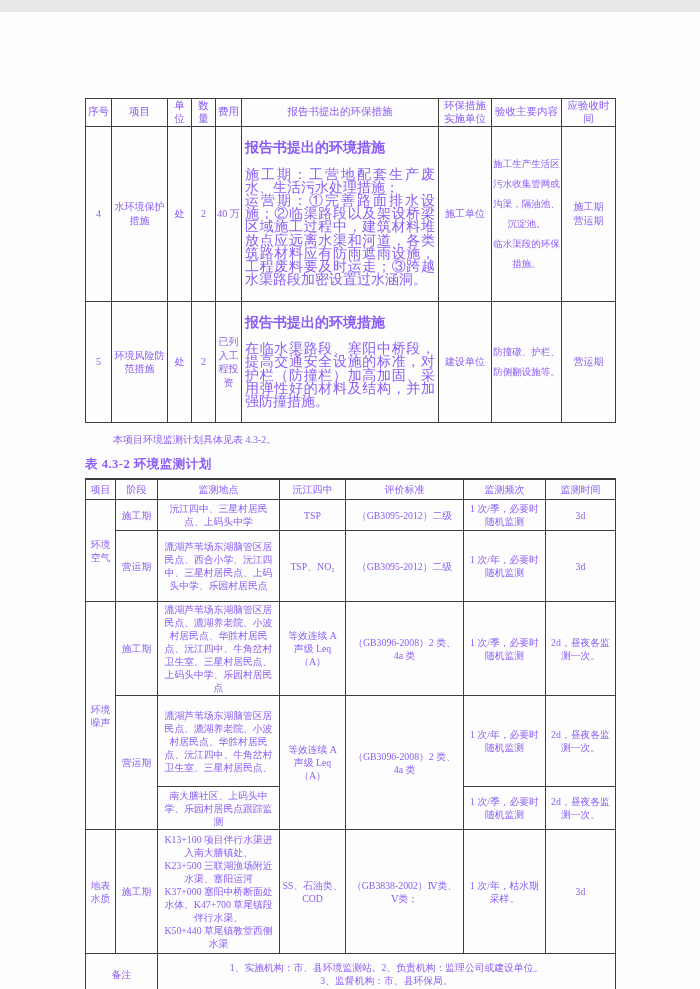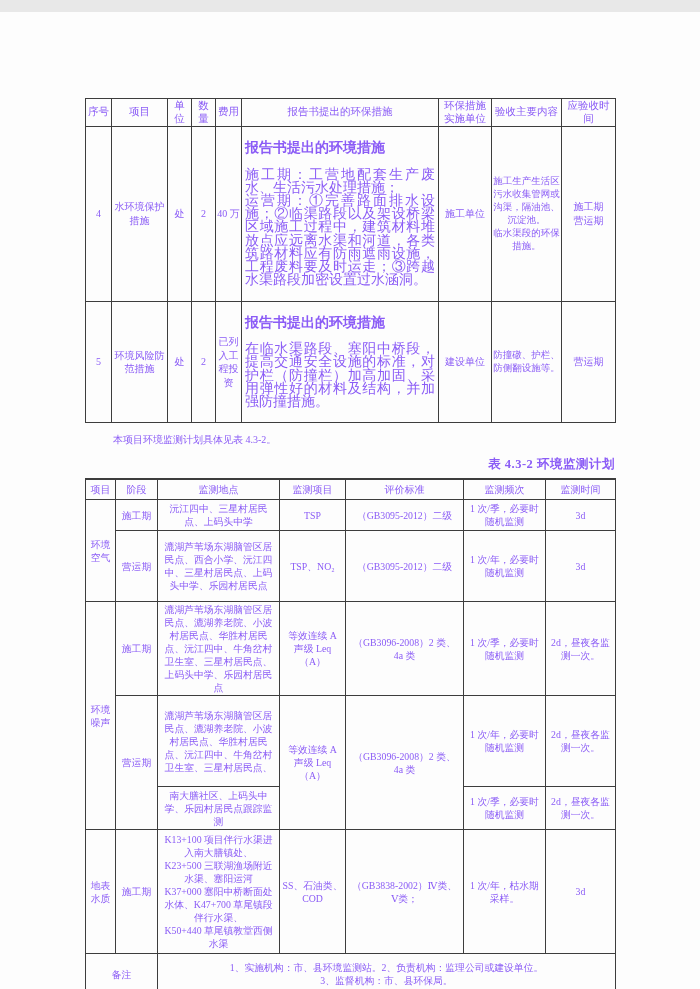--- a/index.html
+++ b/index.html
@@ -16,26 +16,26 @@
     padding:1px 2px;white-space:pre-line;word-break:break-all;overflow:hidden;
   }
   
   .t1{margin-top:86px;font-size:10px;line-height:13.5px;}
   .t1 tr.head th{height:24px;font-size:10.5px;line-height:12.5px;}
   .t1 tr.r4 td{height:107px;}
   .t1 tr.r5 td{height:74px;}
   .t1 td.measures{text-align:left;vertical-align:top;padding:1px 3px;font-size:14px;line-height:13.2px;}
   .t1 .cell-cap{font-weight:bold;}
   .t1 .cell-body{text-align:justify;}
-  .t1 td.acc{font-size:9.5px;line-height:13px;padding:1px 1px;}
+  .t1 td.acc{font-size:9.5px;line-height:20px;padding:1px 1px;}
   .t1 td.nowrap{white-space:nowrap;padding:3px 0;}
   
   .sec-heading{margin:13px 0 0 0;font-size:13.5px;font-weight:normal;letter-spacing:0.5px;}
   .sec-para{margin:10px 0 0 0;font-size:10px;text-indent:28px;}
-  .tbl-title{margin:9px 0 5px 0;font-size:12.5px;font-weight:bold;text-align:right;letter-spacing:0.5px;}
+  .tbl-title{margin:9px 0 5px 0;font-size:12.5px;font-weight:bold;text-align:left;letter-spacing:0.5px;}
   
   .t2{font-size:9.8px;line-height:13px;border-top:2px solid #3d3d3d;}
   .t2 tr.head th{height:17px;font-size:10px;}
   .t2 tr.r-air-c td{height:28px;}
   .t2 tr.r-air-o td{height:68px;}
   .t2 tr.r-noise-c td{height:88px;}
   .t2 tr.r-noise-o1 td{height:88px;}
   .t2 tr.r-noise-o2 td{height:40px;}
   .t2 tr.r-water td{height:121px;}
   .t2 tr.r-remark td{height:38px;}
@@ -116,21 +116,21 @@
         <col style="width:66px">
           <col style="width:118px">
           <col style="width:82px">
         <col style="width:70px">
       </colgroup>
       <tbody>
           <tr class="head">
         <th>项目</th>
         <th>阶段</th>
         <th>监测地点</th>
-        <th>监测项目</th>
+        <th>沅江四中</th>
         <th>评价标准</th>
         <th>监测频次</th>
         <th>监测时间</th>
       </tr>
       <tr class="r-air-c">
         <td rowspan="2">环境空气</td>
         <td>施工期</td>
         <td>沅江四中、三星村居民点、上码头中学</td>
         <td>TSP</td>
         <td>（GB3095-2012）二级</td>

